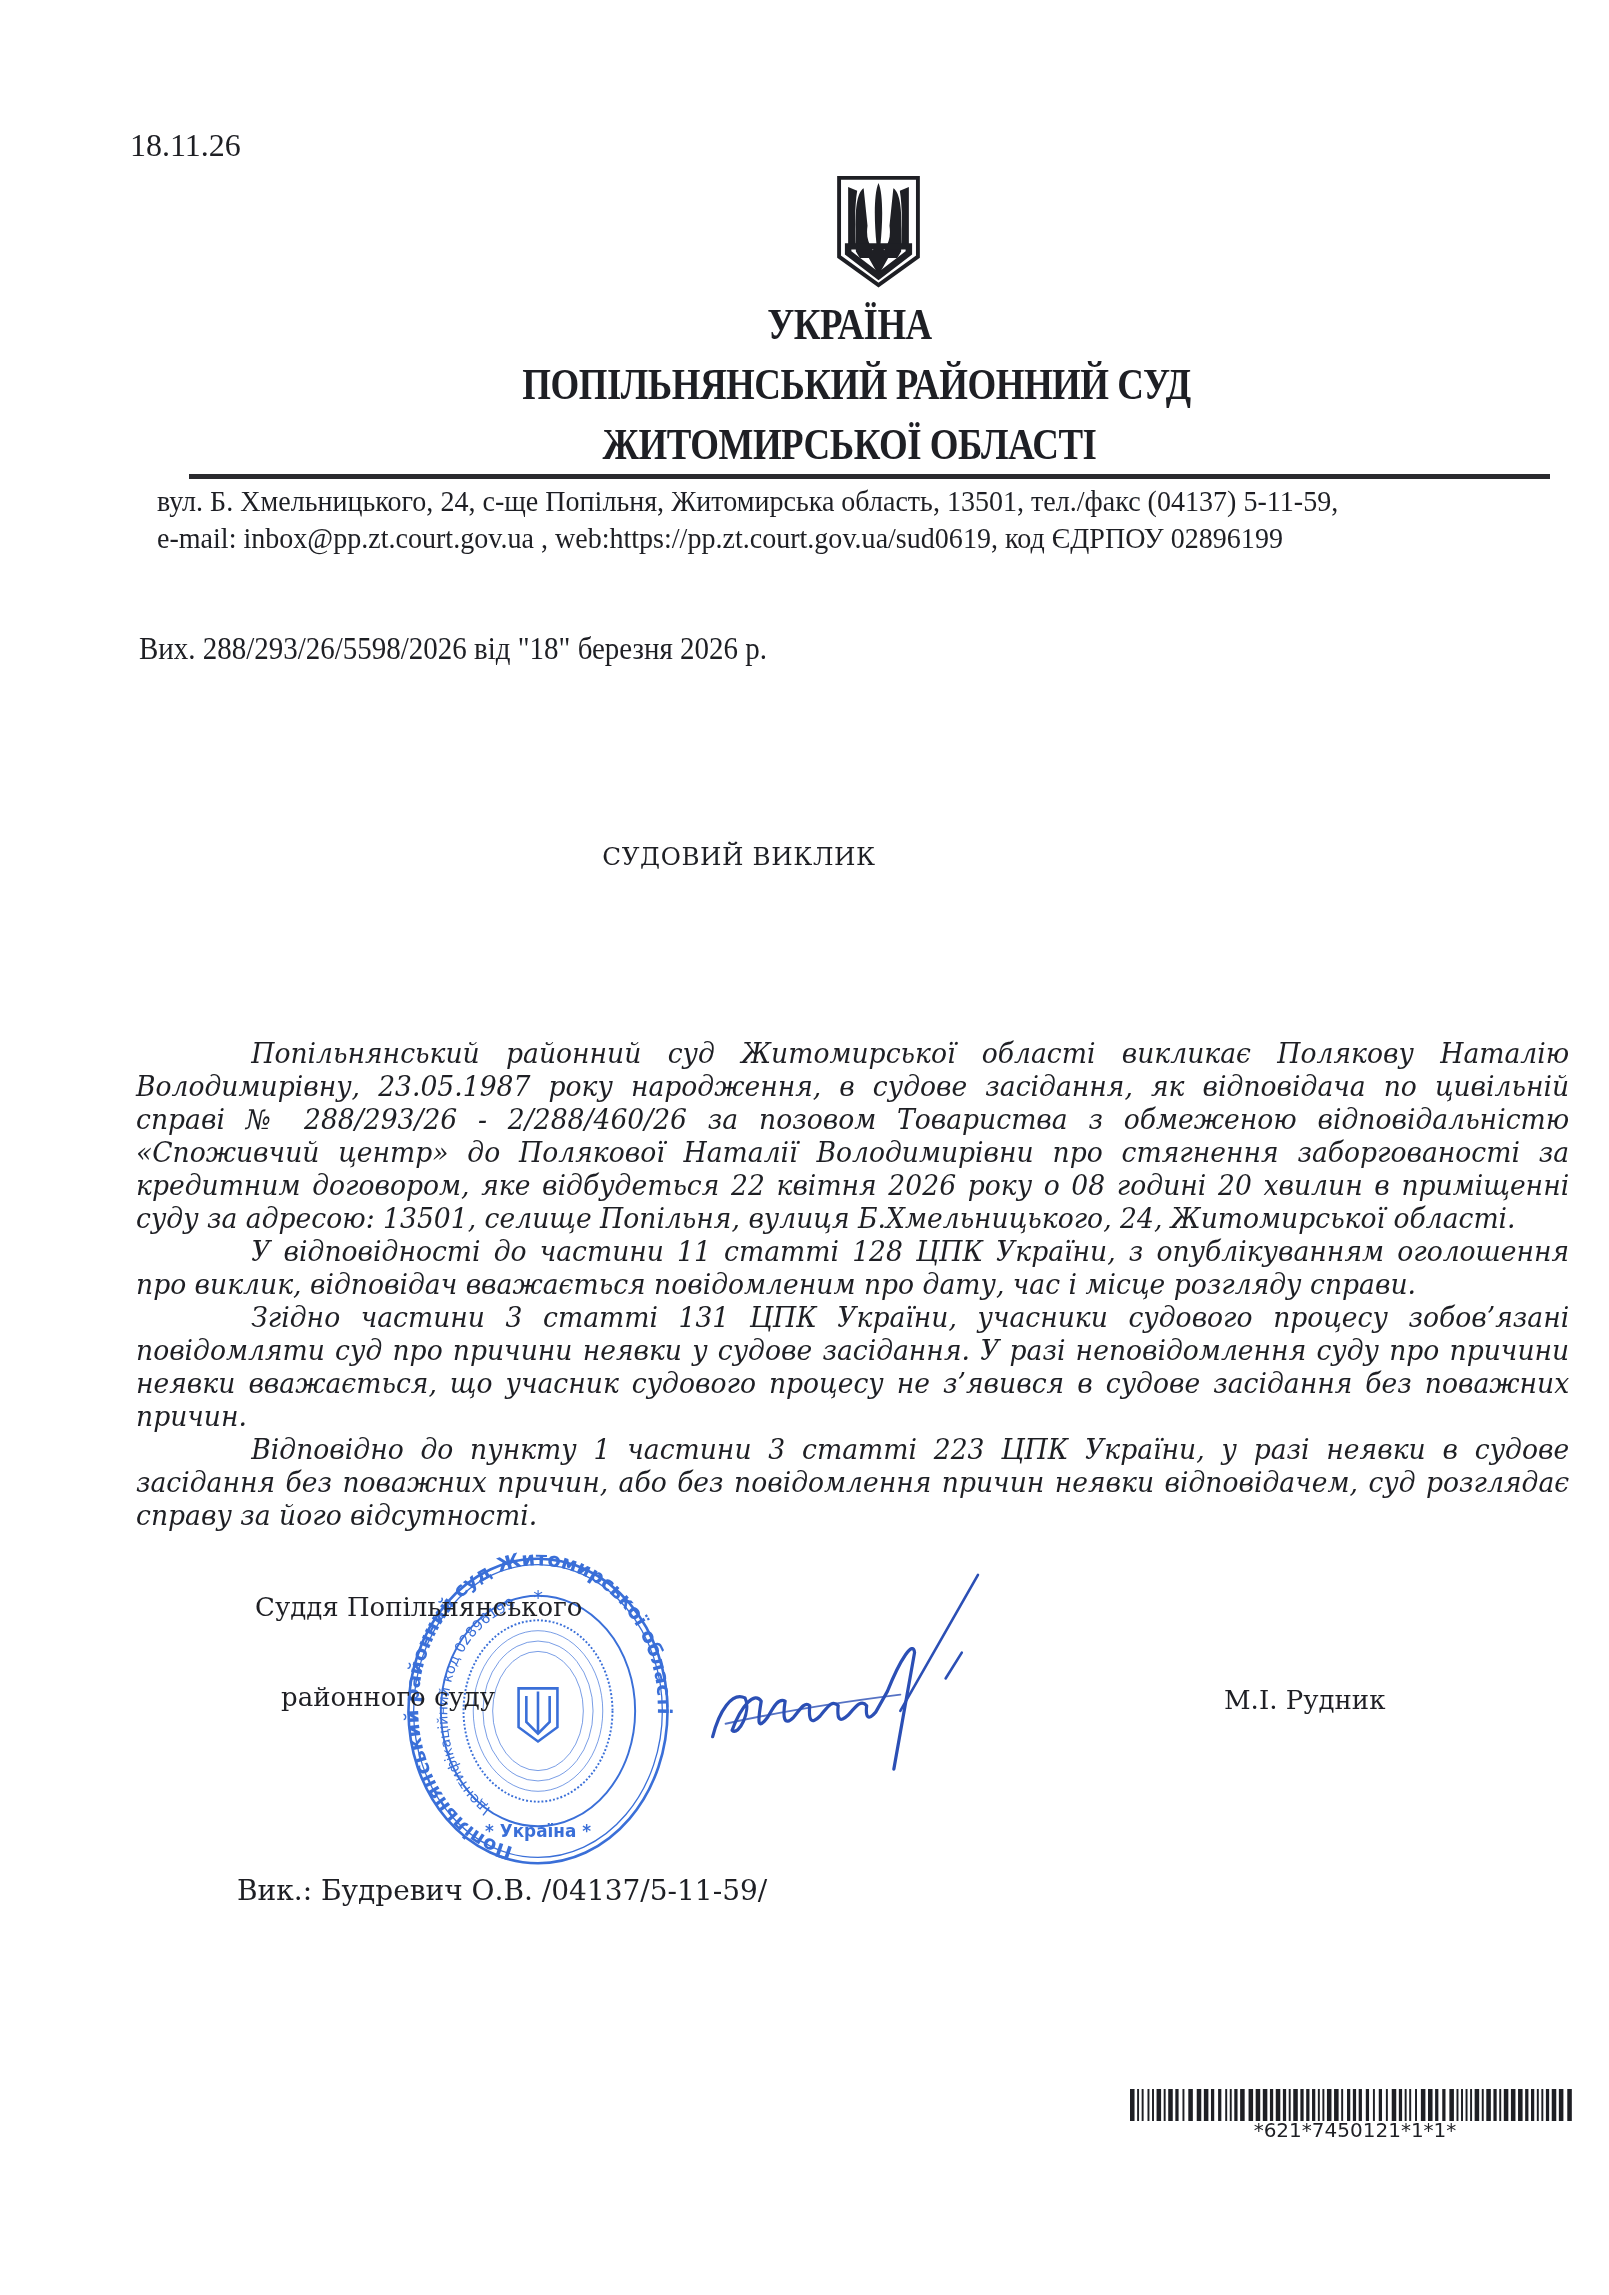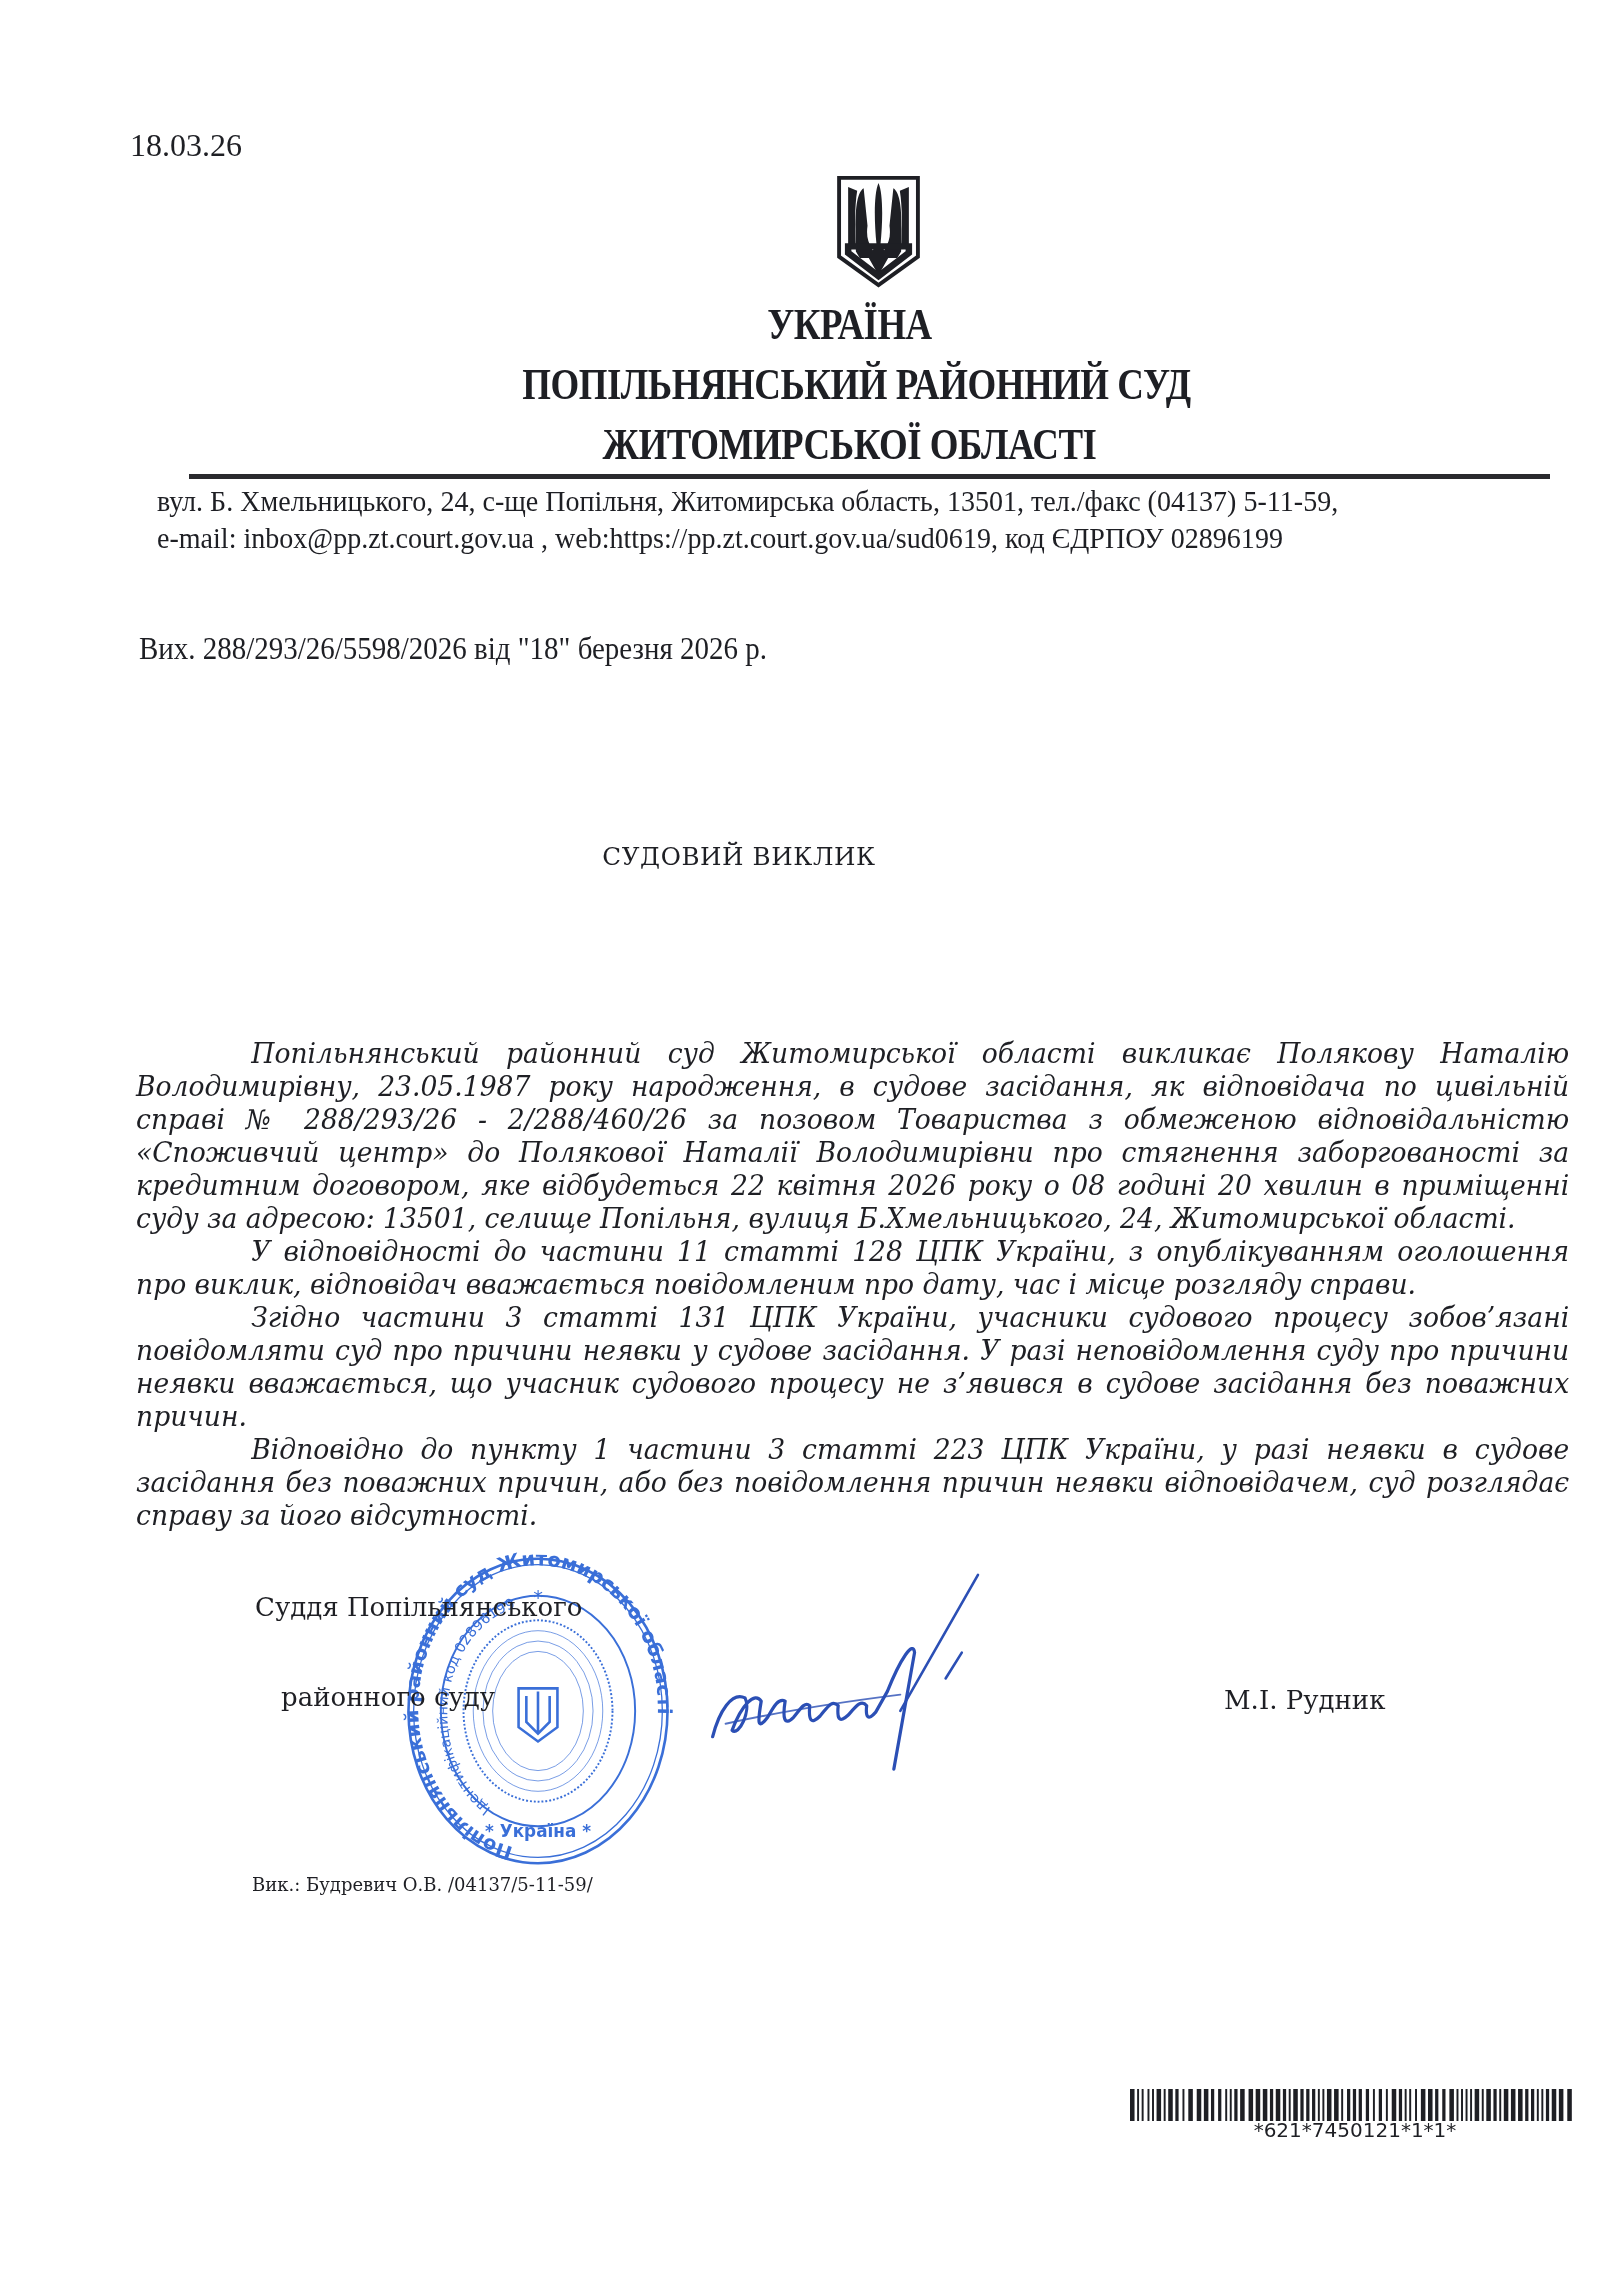--- a/index.html
+++ b/index.html
@@ -26,29 +26,29 @@
   .body-text { left: 136px; width: 1455px; top: 1037px; font-size: 27px; line-height: 33px;
                text-align: justify; font-family: "DejaVu Serif", serif; font-style: italic; }
   .body-text p { margin: 0; text-indent: 117px; }
   .body-text .inner { transform: scaleX(0.985); transform-origin: left; }
   .sig-label { left: 255px; font-size: 26px; font-family: "DejaVu Serif", serif; }
   .sig-label.s1 { top: 1592px; }
   .sig-label.s2 { top: 1682px; margin-left: 26px; }
   .judge { left: 1224px; top: 1685px; font-size: 26px; font-family: "DejaVu Serif", serif; text-align: center; }
   .stamp { left: 402px; top: 1552px; width: 272px; height: 318px; }
   .signature { left: 706px; top: 1562px; width: 311px; height: 220px; }
-  .exec { left: 252px; top: 1874px; font-size: 18px; font-family: "DejaVu Serif", serif; }
+  .exec { left: 237px; top: 1874px; font-size: 28px; font-family: "DejaVu Serif", serif; }
   .barcode { left: 1130px; top: 2089px; width: 447px; height: 32px; }
   .barcode-text { left: 1128px; top: 2118px; width: 454px; text-align: center;
                   font-family: "DejaVu Sans", sans-serif; font-size: 20px; }
 </style>
 </head>
 <body>
 
-<div class="abs date-top">18.03.26</div>
+<div class="abs date-top">18.11.26</div>
 
 <svg class="abs coat" viewBox="0 0 134 178">
   <path d="M6 6 H128 V128 L67 172 L6 128 Z" fill="none" stroke="#1e1f24" stroke-width="6"></path>
   <path d="M67 14 C60 30 60 70 64 110 L58 118 C50 105 48 95 50 80 L44 22 C32 30 30 60 32 120 L38 130 H52 L62 148 L67 158 L72 148 L82 130 H96 L102 120 C104 60 102 30 90 22 L84 80 C86 95 84 105 76 118 L70 110 C74 70 74 30 67 14 Z" fill="#1e1f24"></path>
   <path d="M20 20 L34 26 C30 50 30 90 32 112 L20 112 Z" fill="#1e1f24"></path>
   <path d="M114 20 L100 26 C104 50 104 90 102 112 L114 112 Z" fill="#1e1f24"></path>
   <path d="M20 112 H114 V122 L67 158 L20 122 Z" fill="none" stroke="#1e1f24" stroke-width="10"></path>
 </svg>
 
 <div class="abs h1 l1">УКРАЇНА</div>

